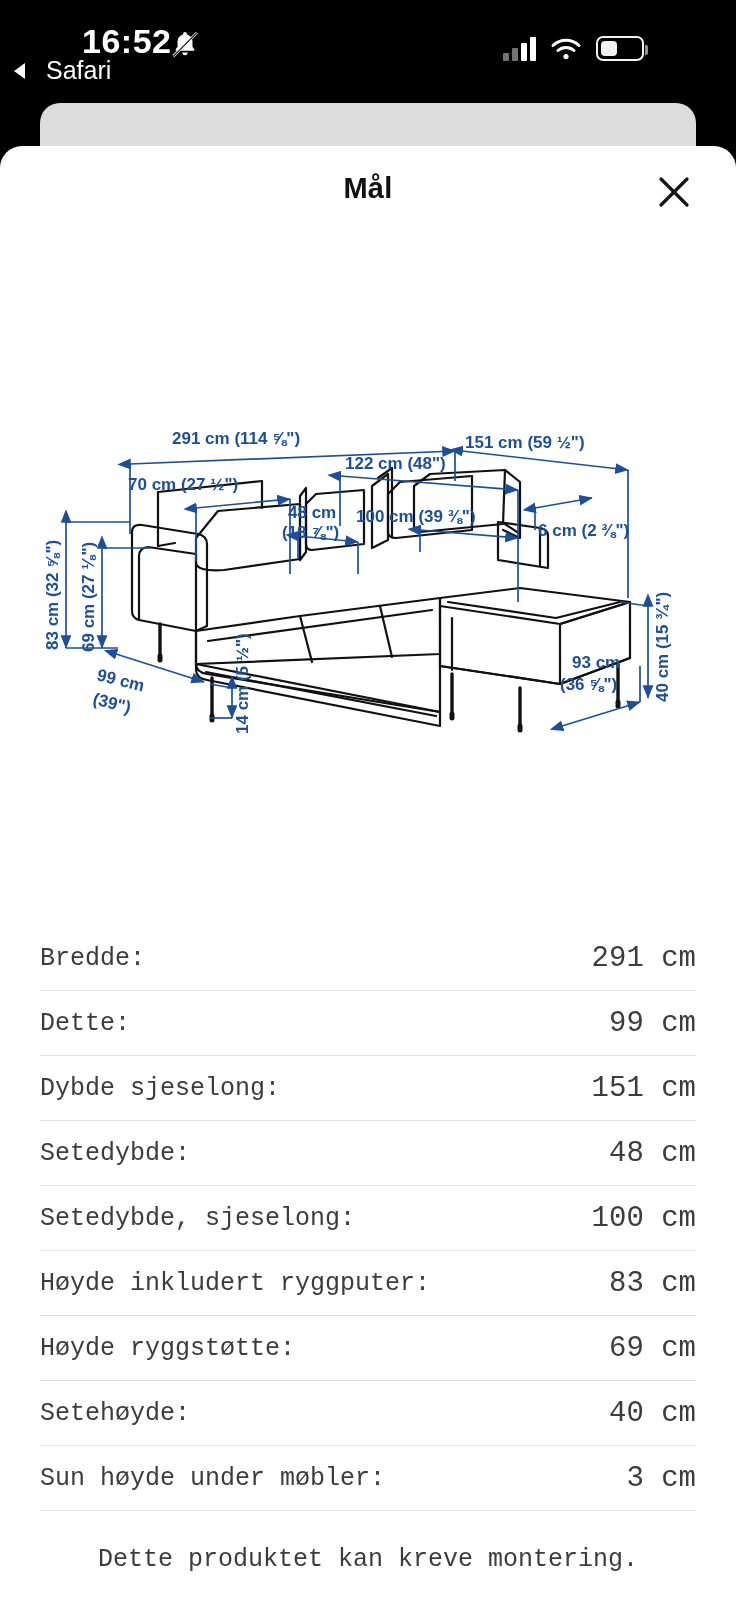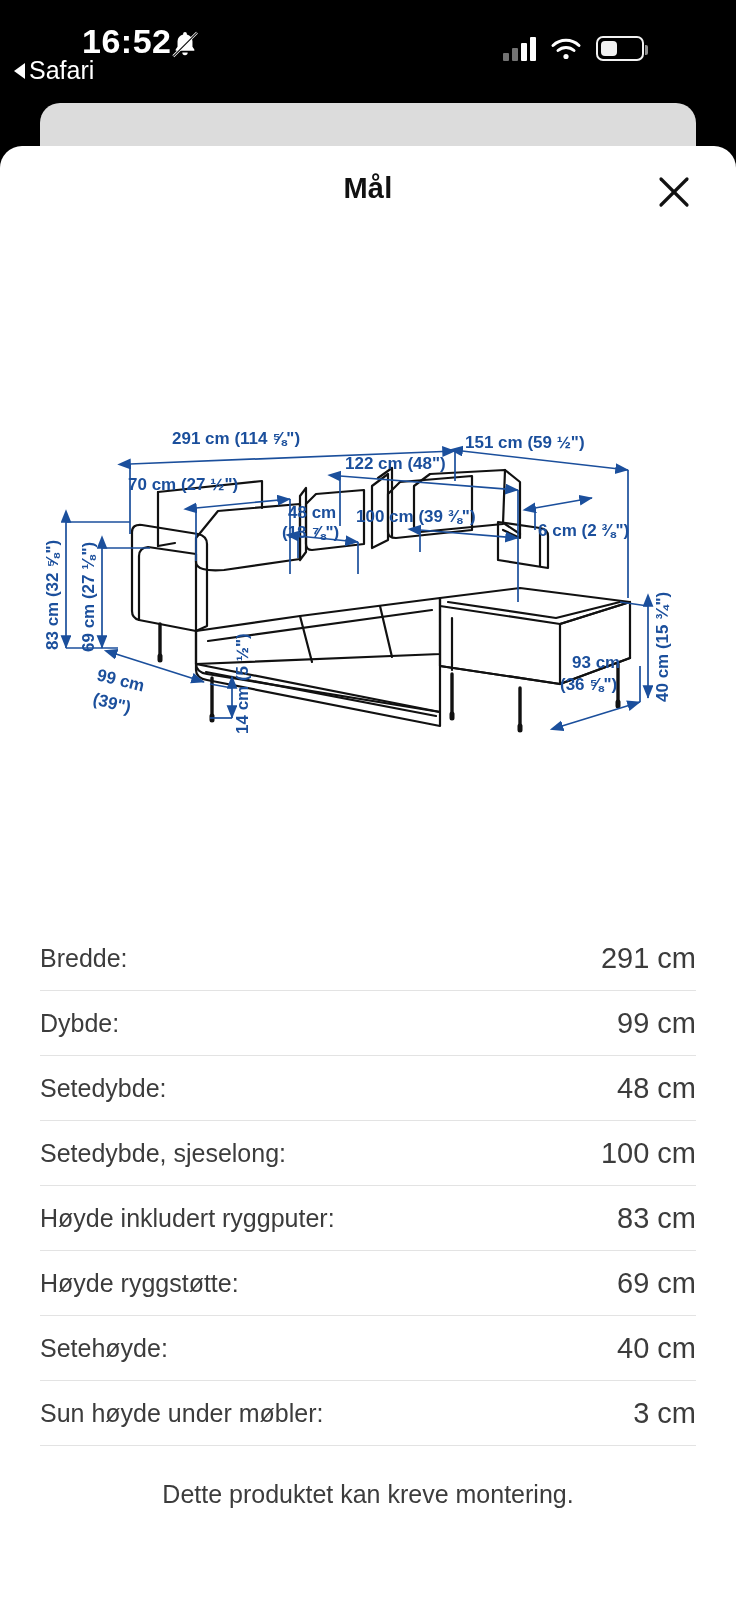--- a/index.html
+++ b/index.html
@@ -12,21 +12,21 @@
   #root { position: relative; width: 736px; height: 1600px; background: #000; }
 
   
   .statusbar { position: absolute; top: 0; left: 0; width: 668px; height: 118px; color: #fff; }
   .sb-time {
     position: absolute; left: 82px; top: 24px;
     font-size: 34px; font-weight: 700; letter-spacing: .5px;
     color: #fff; line-height: 1;
   }
   .sb-bell { position: absolute; left: 168px; top: 28px; width: 34px; height: 32px; }
-  .sb-back { position: absolute; left: 14px; top: 58px; display: flex; align-items: center; gap: 4px; }
+  .sb-back { position: absolute; left: 14px; top: 58px; display: flex; align-items: center; gap: 21px; }
   .sb-back-tri {
     width: 0; height: 0; border-top: 8px solid transparent;
     border-bottom: 8px solid transparent; border-right: 11px solid #fff;
   }
   .sb-back-label { font-size: 25px; color: #fff; line-height: 1; }
   .sb-right { position: absolute; right: 24px; top: 36px; display: flex; align-items: center; gap: 14px; }
   .sig { display: flex; align-items: flex-end; gap: 3px; height: 24px; }
   .sig i { width: 6px; background: #fff; border-radius: 1px; display: block; }
   .sig i.b1 { height: 8px;  opacity: .45; }
   .sig i.b2 { height: 13px; opacity: .45; }
@@ -55,21 +55,21 @@
   .close-btn {
     position: absolute; right: 40px; top: 24px; width: 44px; height: 44px;
     display: flex; align-items: center; justify-content: center; cursor: pointer;
   }
 
   
   .diagram { position: relative; width: 736px; height: 520px; margin-top: 190px; }
   .diagram svg { display: block; width: 736px; height: 520px; }
 
   
-  .spec-list { position: absolute; left: 0; right: 0; top: 780px; padding: 0 40px; }
+  .spec-list { position: absolute; left: 0; right: 0; top: 780px; padding: 0 40px; font-family: Liberation Mono, monospace; }
   .spec-row {
     display: flex; align-items: center; justify-content: space-between;
     height: 65px; border-bottom: 1px solid #e3e3e3;
   }
   .spec-label { font-size: 25px; color: #3c3c3c; }
   .spec-value { font-size: 29px; color: #3c3c3c; }
   .spec-note { padding: 34px 40px 0 40px; font-size: 25px; color: #3c3c3c; text-align: center; }
 </style>
 </head>
 <body>
@@ -265,22 +265,26 @@
         </g>
       </svg>
     </div>
 
     <div class="spec-list">
       <div class="spec-row">
         <span class="spec-label">Bredde:</span>
         <span class="spec-value">291 cm</span>
       </div>
       <div class="spec-row">
-        <span class="spec-label">Dybde:</span>
+        <span class="spec-label">Dette:</span>
         <span class="spec-value">99 cm</span>
+      </div>
+      <div class="spec-row">
+        <span class="spec-label">Dybde sjeselong:</span>
+        <span class="spec-value">151 cm</span>
       </div>
       <div class="spec-row">
         <span class="spec-label">Setedybde:</span>
         <span class="spec-value">48 cm</span>
       </div>
       <div class="spec-row">
         <span class="spec-label">Setedybde, sjeselong:</span>
         <span class="spec-value">100 cm</span>
       </div>
       <div class="spec-row">

